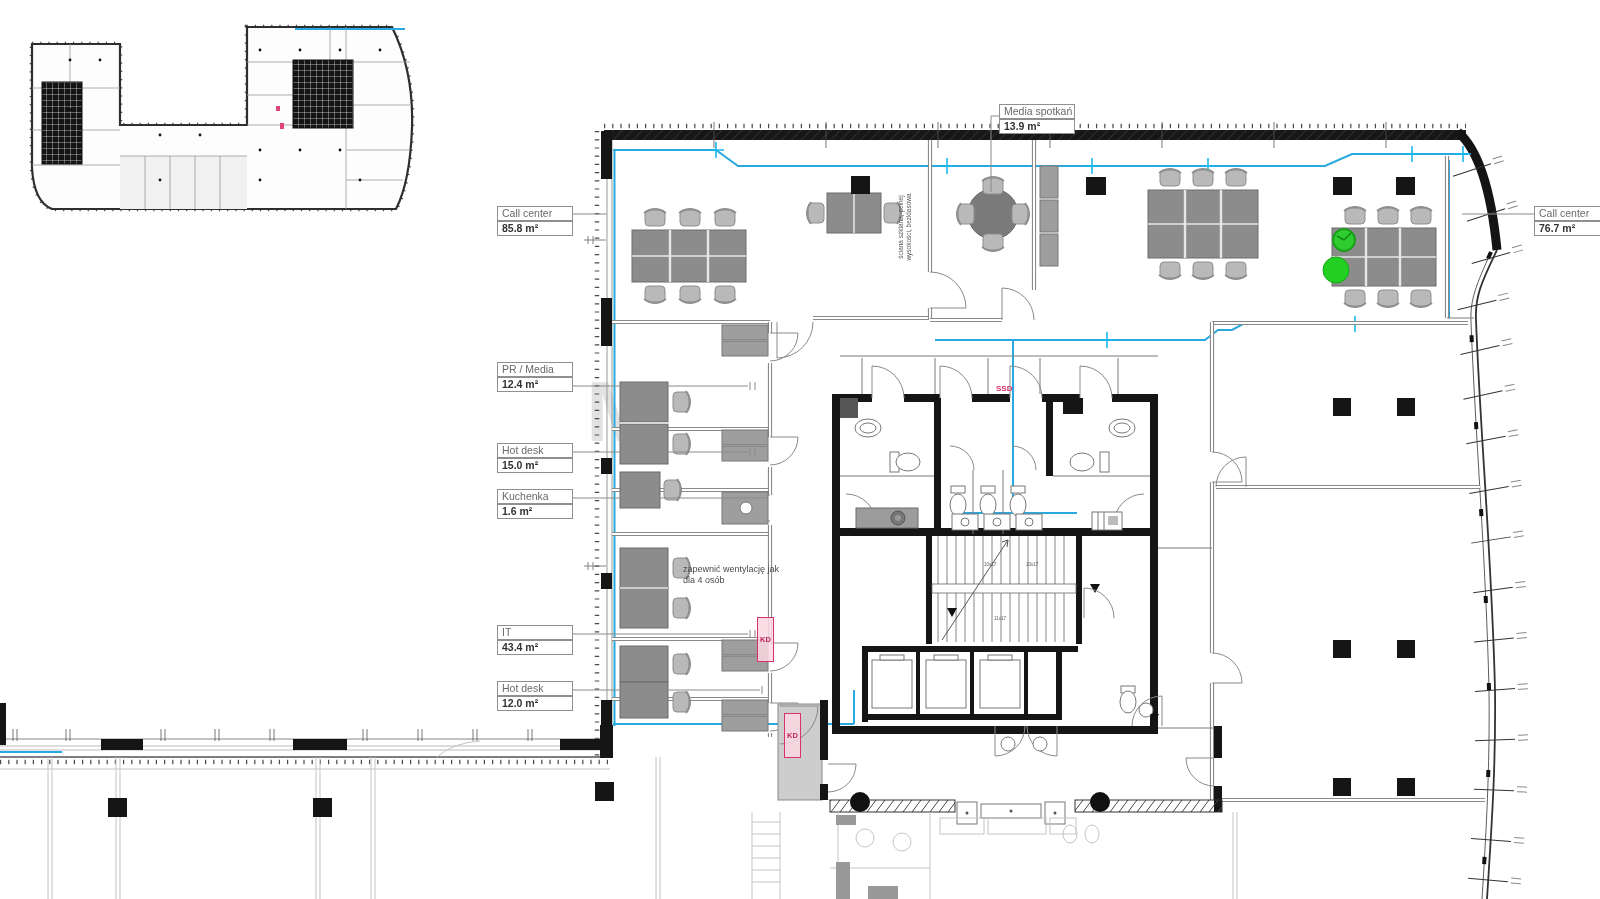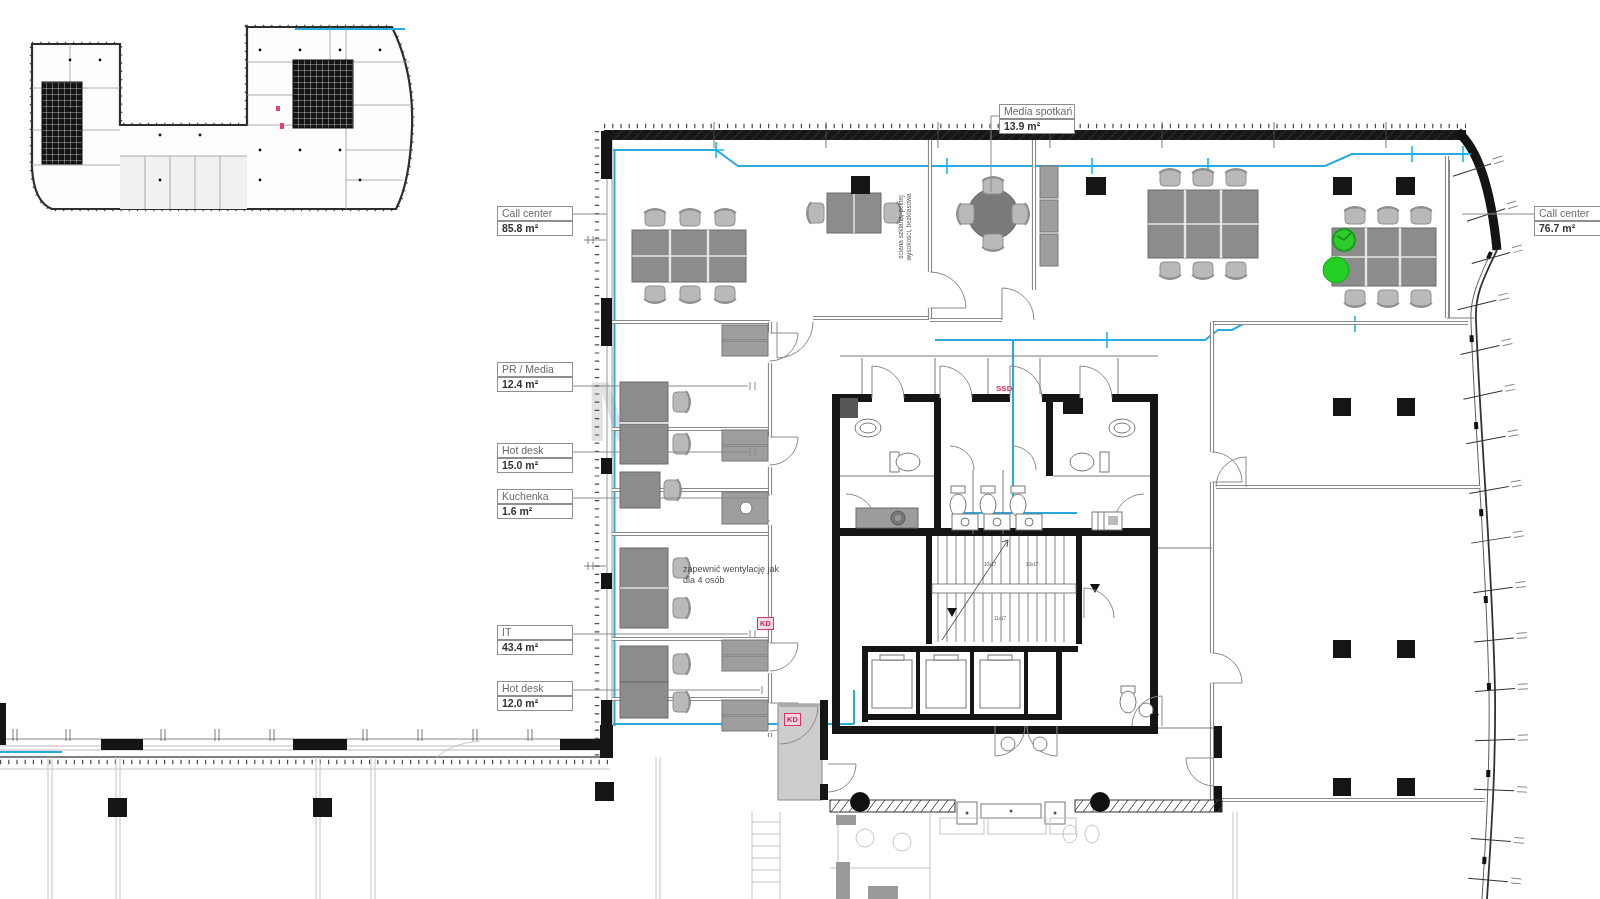--- a/index.html
+++ b/index.html
@@ -10,21 +10,21 @@
              color:#e2e2e2;letter-spacing:2px;}
   .plan-label{position:absolute;z-index:3;width:76px;font-size:10.5px;line-height:13px;}
   .pl-row{border:1px solid #8f8f8f;background:#fff;padding:0 4px;height:13px;white-space:nowrap;overflow:hidden;}
   .pl-name{color:#6a6a6a;}
   .pl-area{font-weight:bold;color:#333;}
   .note{position:absolute;z-index:3;font-size:9px;line-height:11px;color:#4a4a4a;}
   .glass-note{position:absolute;left:858px;top:218px;width:96px;height:18px;z-index:3;
               transform:rotate(-90deg);font-size:6.5px;line-height:8px;color:#555;text-align:center;}
   .ssd{position:absolute;left:996px;top:344px;z-index:3;font-size:8px;font-weight:bold;color:#d6336c;margin-top:40px;}
   .kd{position:absolute;z-index:3;font-size:7.5px;font-weight:bold;color:#c2255c;
-      border:1.5px solid #d6336c;background:rgba(250,215,225,.85);padding:1px 2px;line-height:9px;}
+      border:1.5px solid #d6336c;background:rgba(250,215,225,.85);padding:17px 2px;line-height:9px;}
 </style>
 </head>
 <body>
 
 <div class="canvas">
 
 <div class="watermark">M</div>
 
 <svg id="plan-svg" width="1600" height="899" viewBox="0 0 1600 899">
 <defs>

